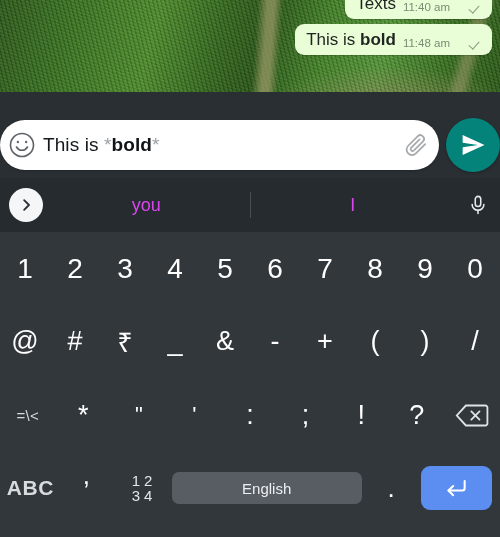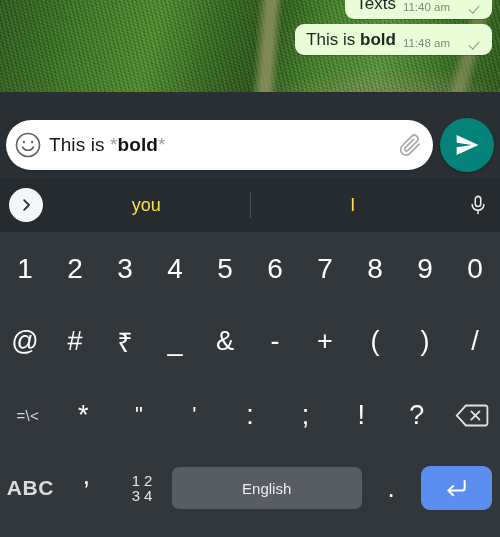--- a/index.html
+++ b/index.html
@@ -57,21 +57,21 @@
     content: ""; position: absolute; left: 1px; top: 1px;
     width: 5px; height: 9px; border-right: 1.6px solid #8a9b84; border-bottom: 1.6px solid #8a9b84;
     transform: rotate(42deg); transform-origin: center;
   }
   #bubble-1 { top: -12px; }
   #bubble-2 { top: 24px; border-radius: 8px; }
 
   
   .input-bar {
     position: absolute; left: 0; top: 112px; width: 500px; height: 66px;
-    display: flex; align-items: center; padding: 0 6px;
+    display: flex; align-items: center; padding: 0 0;
   }
   .input-box {
     flex: 1; height: 50px; background: #ffffff; border-radius: 26px;
     display: flex; align-items: center; padding: 0 10px 0 7px; gap: 6px;
     box-shadow: 0 1px 2px rgba(0,0,0,.22);
   }
   .emoji-icon { width: 30px; height: 30px; flex: 0 0 30px; }
   .msg-text {
     flex: 1; font-size: 19px; color: #14181b; white-space: nowrap; overflow: hidden;
     letter-spacing: .1px;
@@ -91,21 +91,21 @@
     position: absolute; left: 0; top: 178px; width: 500px; height: 54px;
     background: #262b2f; display: flex; align-items: center;
   }
   .sugg-expand {
     width: 34px; height: 34px; margin-left: 9px; flex: 0 0 34px;
     background: #f4f6f7; border-radius: 50%;
     display: flex; align-items: center; justify-content: center;
   }
   .sugg-list { flex: 1; display: flex; align-items: center; height: 100%; }
   .sugg {
-    flex: 1; text-align: center; color: #fde047; font-size: 18px;
+    flex: 1; text-align: center; color: #d946ef; font-size: 18px;
     position: relative; line-height: 54px;
   }
   .sugg + .sugg:before {
     content: ""; position: absolute; left: 0; top: 14px; width: 1px; height: 26px;
     background: #4a4f54;
   }
   .mic-btn { width: 44px; flex: 0 0 44px; display: flex; align-items: center; justify-content: center; }
 
   
   .keyboard {
@@ -128,21 +128,21 @@
 
   .row4 { padding: 0 4px 12px; gap: 3px; }
   .key-1234 {
     flex: 1; display: flex; align-items: center; justify-content: center;
   }
   .grid1234 {
     display: grid; grid-template-columns: auto auto; gap: 0 4px;
     font-size: 15px; color: #e3e6e9; line-height: 15px; font-weight: 500;
   }
   .spacebar {
-    flex: 3.6; height: 42px; background: #575d63; border-radius: 7px;
+    flex: 3.6; height: 32px; background: #575d63; border-radius: 7px;
     display: flex; align-items: center; justify-content: center;
     color: #eceff1; font-size: 15px;
   }
   .enter-key {
     flex: 1.35; height: 44px; background: #5b8ef0; border-radius: 9px;
     display: flex; align-items: center; justify-content: center;
     margin-right: 4px;
   }
   .backspace-key { flex: 1; display: flex; align-items: center; justify-content: center; }
 </style>

